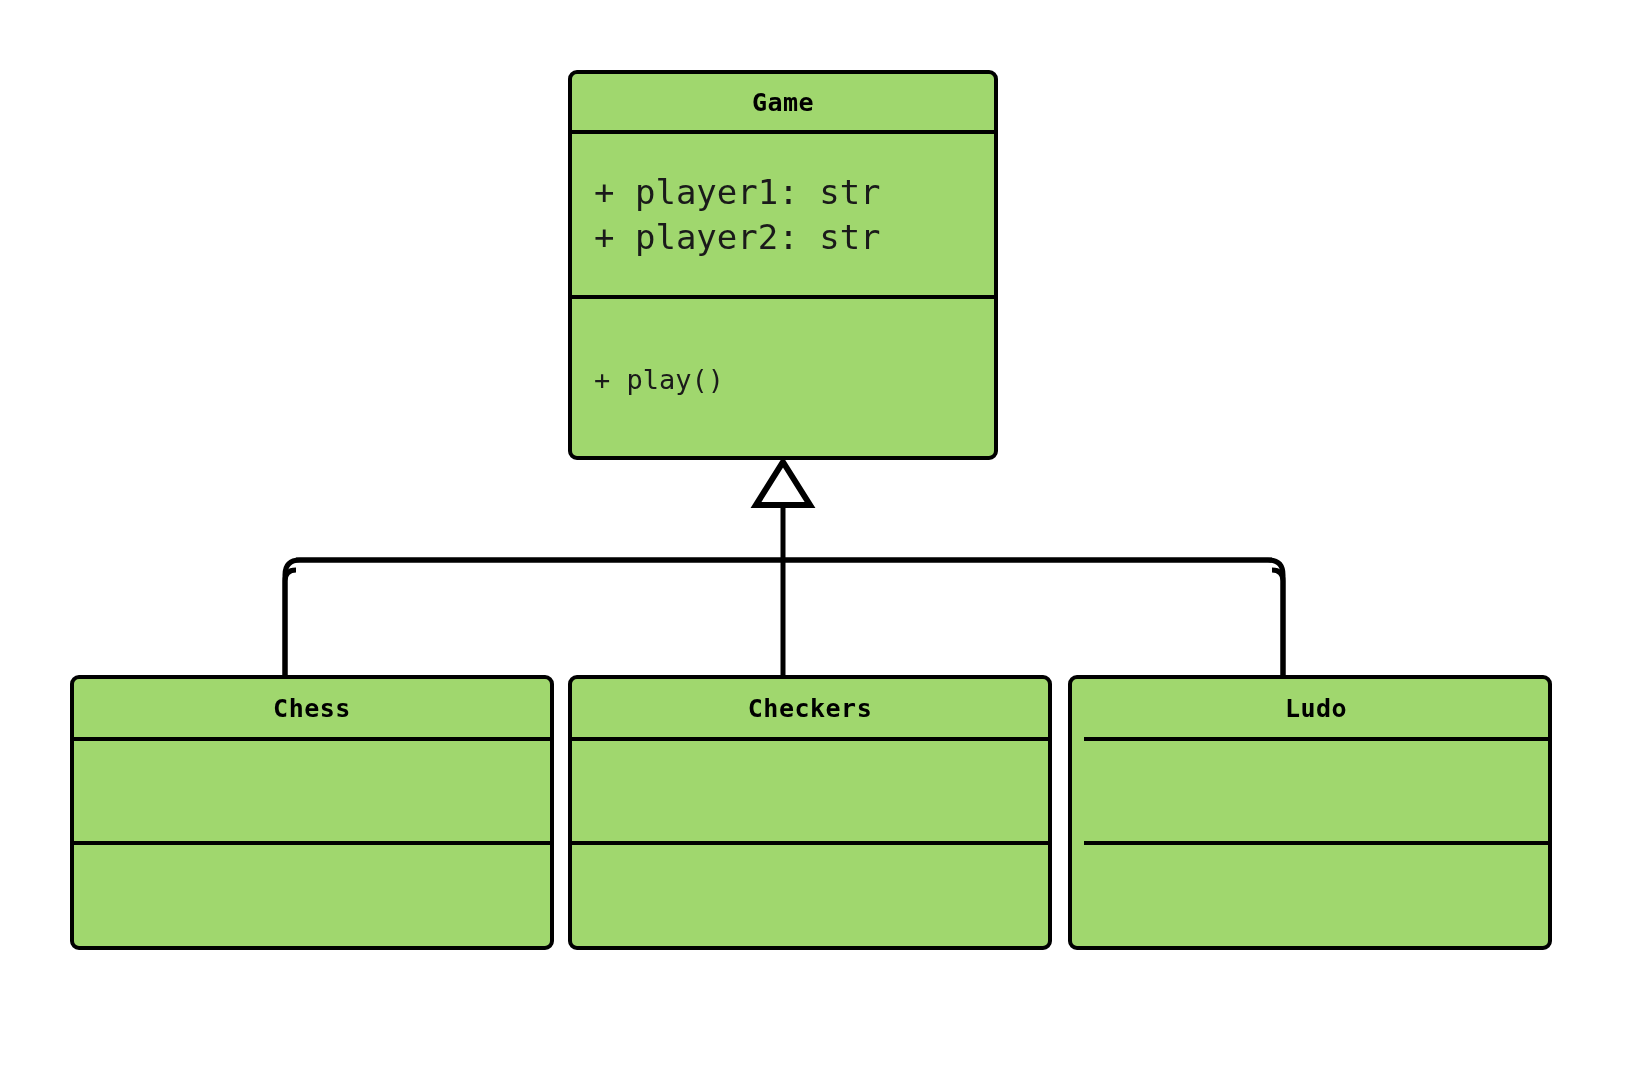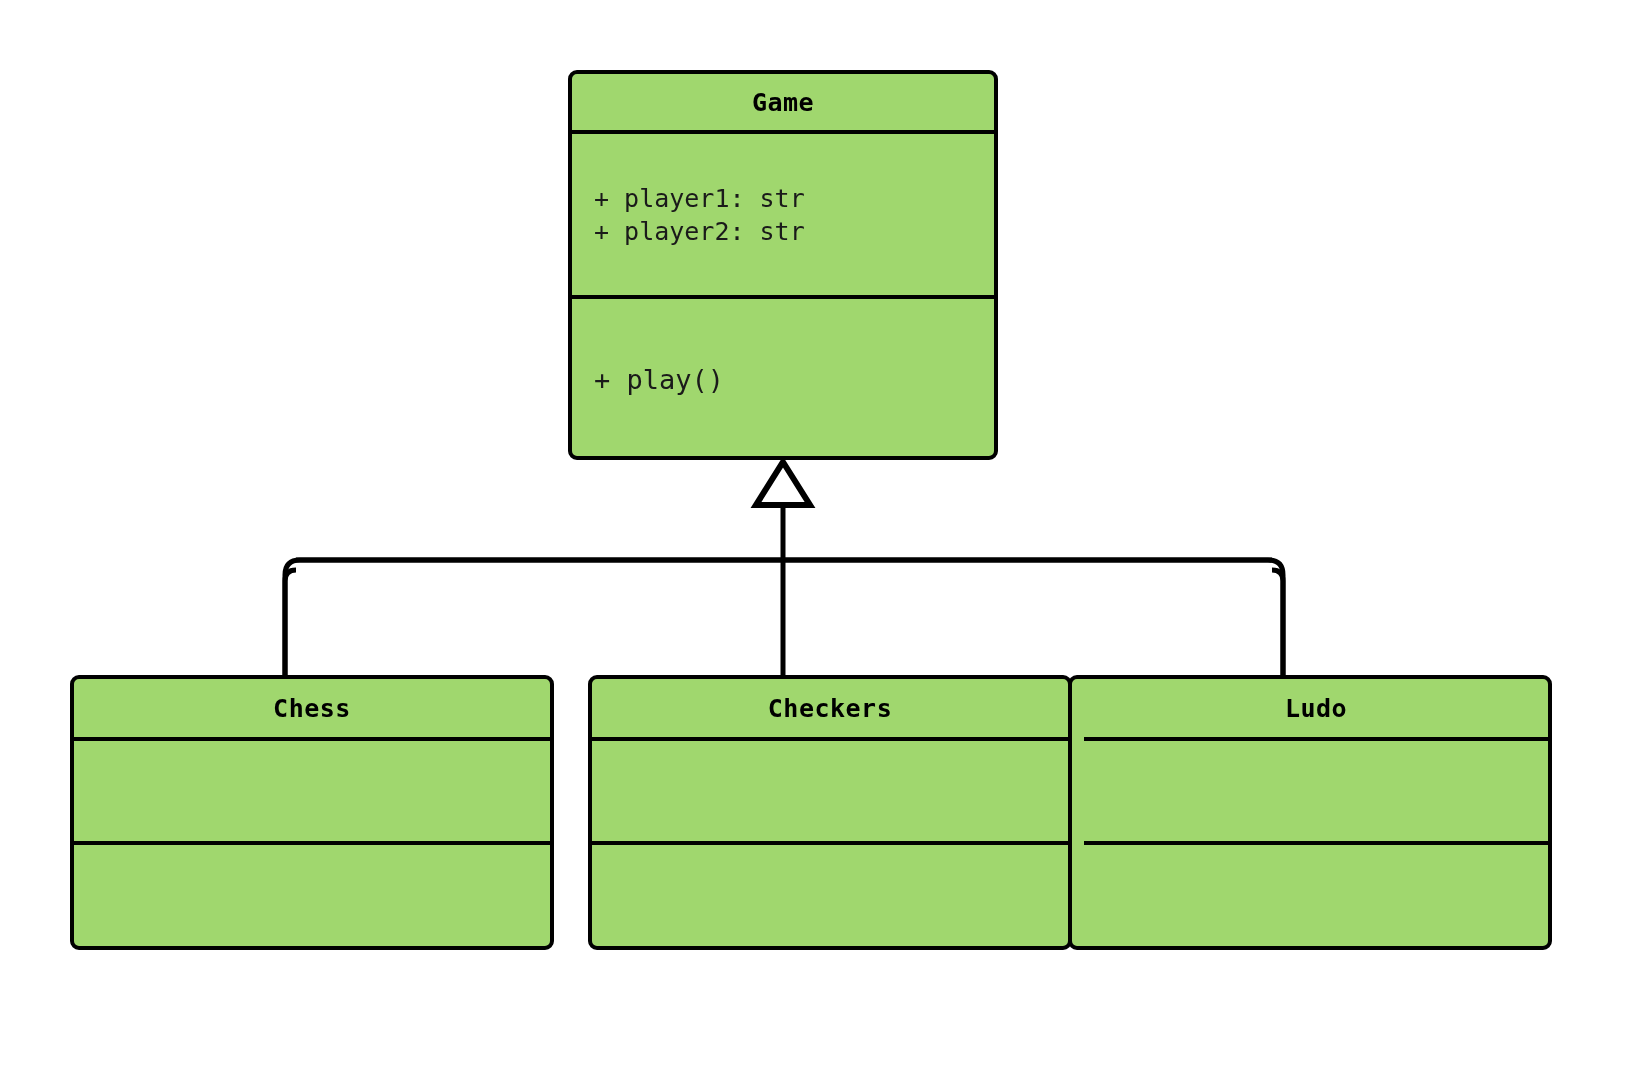--- a/index.html
+++ b/index.html
@@ -77,21 +77,21 @@
     width: 430px;
     height: 390px;
   }
   #class-game .uml-header {
     height: 56px;
     font-size: 25px;
   }
   #class-game .sec-attributes {
     height: 161px;
     flex: none;
-    font-size: 25px;
+    font-size: 34px;
   }
   #class-game .sec-methods {
     height: 161px;
     flex: none;
     font-size: 27px;
   }
   
   .child-class {
     top: 675px;
     width: 484px;
@@ -104,21 +104,21 @@
   .child-class .sec-attributes {
     height: 100px;
     flex: none;
     font-size: 25px;
   }
   .child-class .sec-methods {
     flex: 1 1 auto;
     font-size: 25px;
   }
   #class-chess   { left: 70px; }
-  #class-checkers{ left: 588px; }
+  #class-checkers{ left: 568px; }
   #class-ludo    { left: 1068px; padding-left: 12px; }
 </style>
 </head>
 <body>
 
 <div id="canvas">
 
   <svg id="edges" viewBox="0 0 1650 1074" xmlns="http://www.w3.org/2000/svg">
     <g stroke="#000000" stroke-width="5" fill="none" stroke-linecap="butt">
 

